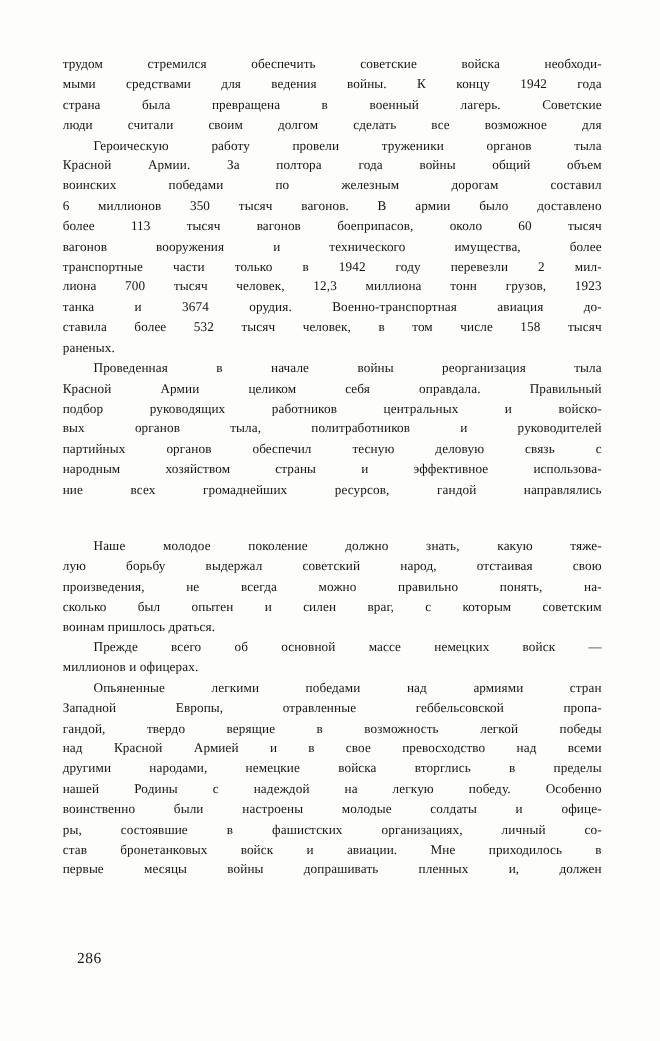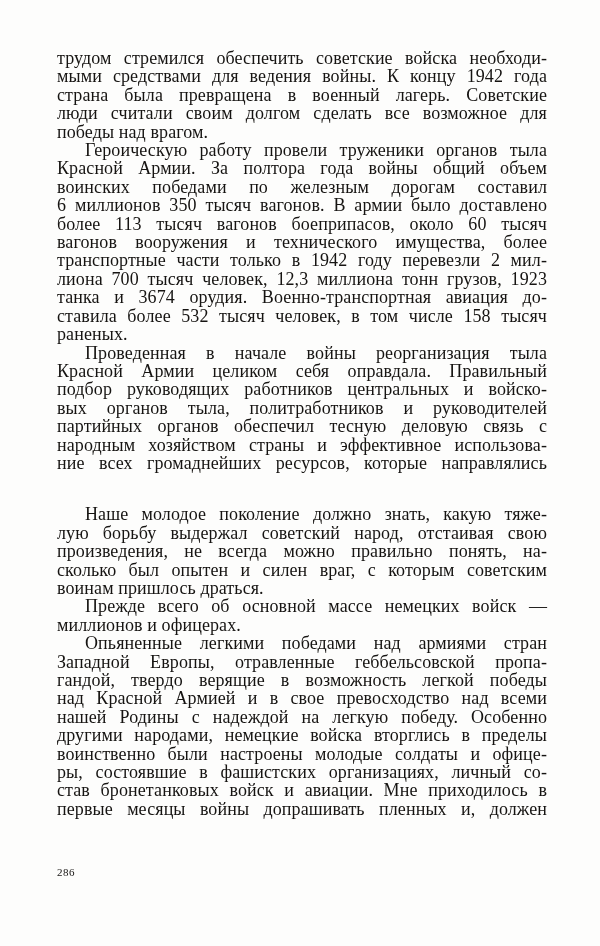--- a/index.html
+++ b/index.html
@@ -27,53 +27,52 @@
     width: 490px;
   }
   .para {
     margin: 0;
     padding: 0;
   }
   .para.gap {
     margin-top: 33px;
   }
   .line {
-    font-size: 18px;
+    font-size: 12px;
     line-height: 18.4px;
     text-align: justify;
     text-align-last: justify;
     white-space: normal;
     letter-spacing: 0.1px;
   }
   .line.end {
     text-align-last: left;
   }
   .para.indent .line:first-child {
     text-indent: 28px;
   }
   .page-number {
     position: absolute;
-    left: 57px;
+    left: 70px;
     top: 863px;
-    font-size: 11px;
+    font-size: 14px;
     line-height: 18px;
     letter-spacing: 0.5px;
   }
 </style>
 </head>
 <body>
 
 <div class="page">
   <div class="text-block">
       <div class="para">
         <div class="line">трудом стремился обеспечить советские войска необходи-</div>
         <div class="line">мыми средствами для ведения войны. К концу 1942 года</div>
         <div class="line">страна была превращена в военный лагерь. Советские</div>
         <div class="line">люди считали своим долгом сделать все возможное для</div>
-        <div class="line end">победы над врагом.</div>
       </div>
       <div class="para indent">
         <div class="line">Героическую работу провели труженики органов тыла</div>
         <div class="line">Красной Армии. За полтора года войны общий объем</div>
         <div class="line">воинских победами по железным дорогам составил</div>
         <div class="line">6 миллионов 350 тысяч вагонов. В армии было доставлено</div>
         <div class="line">более 113 тысяч вагонов боеприпасов, около 60 тысяч</div>
         <div class="line">вагонов вооружения и технического имущества, более</div>
         <div class="line">транспортные части только в 1942 году перевезли 2 мил-</div>
         <div class="line">лиона 700 тысяч человек, 12,3 миллиона тонн грузов, 1923</div>
@@ -81,40 +80,40 @@
         <div class="line">ставила более 532 тысяч человек, в том числе 158 тысяч</div>
         <div class="line end">раненых.</div>
       </div>
       <div class="para indent">
         <div class="line">Проведенная в начале войны реорганизация тыла</div>
         <div class="line">Красной Армии целиком себя оправдала. Правильный</div>
         <div class="line">подбор руководящих работников центральных и войско-</div>
         <div class="line">вых органов тыла, политработников и руководителей</div>
         <div class="line">партийных органов обеспечил тесную деловую связь с</div>
         <div class="line">народным хозяйством страны и эффективное использова-</div>
-        <div class="line">ние всех громаднейших ресурсов, которые направлялись</div>
+        <div class="line">ние всех громаднейших ресурсов, гандой направлялись</div>
       </div>
       <div class="para indent gap">
         <div class="line">Наше молодое поколение должно знать, какую тяже-</div>
         <div class="line">лую борьбу выдержал советский народ, отстаивая свою</div>
         <div class="line">произведения, не всегда можно правильно понять, на-</div>
         <div class="line">сколько был опытен и силен враг, с которым советским</div>
         <div class="line end">воинам пришлось драться.</div>
       </div>
       <div class="para indent">
         <div class="line">Прежде всего об основной массе немецких войск —</div>
         <div class="line end">миллионов и офицерах.</div>
       </div>
       <div class="para indent">
         <div class="line">Опьяненные легкими победами над армиями стран</div>
         <div class="line">Западной Европы, отравленные геббельсовской пропа-</div>
         <div class="line">гандой, твердо верящие в возможность легкой победы</div>
         <div class="line">над Красной Армией и в свое превосходство над всеми</div>
+        <div class="line">другими народами, немецкие войска вторглись в пределы</div>
         <div class="line">нашей Родины с надеждой на легкую победу. Особенно</div>
-        <div class="line">другими народами, немецкие войска вторглись в пределы</div>
         <div class="line">воинственно были настроены молодые солдаты и офице-</div>
         <div class="line">ры, состоявшие в фашистских организациях, личный со-</div>
         <div class="line">став бронетанковых войск и авиации. Мне приходилось в</div>
         <div class="line">первые месяцы войны допрашивать пленных и, должен</div>
       </div>
     </div>
   <div class="page-number">286</div>
 </div>
 
 </body></html>

